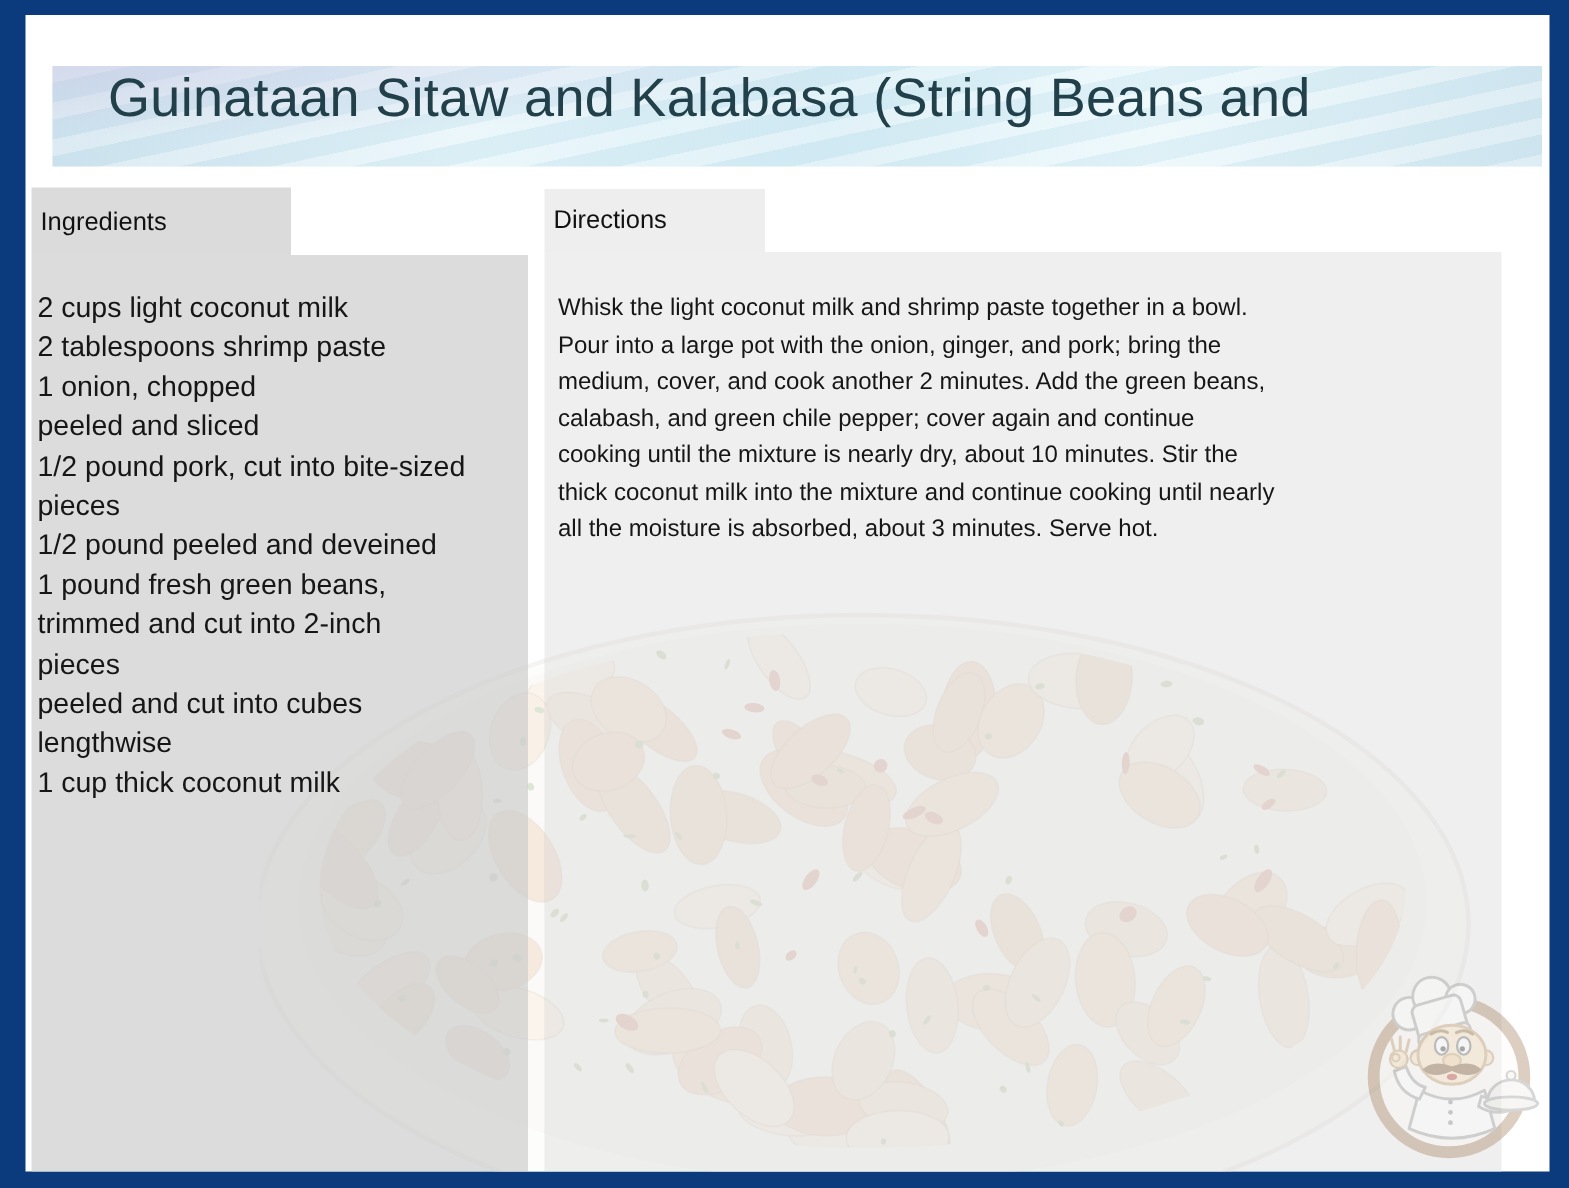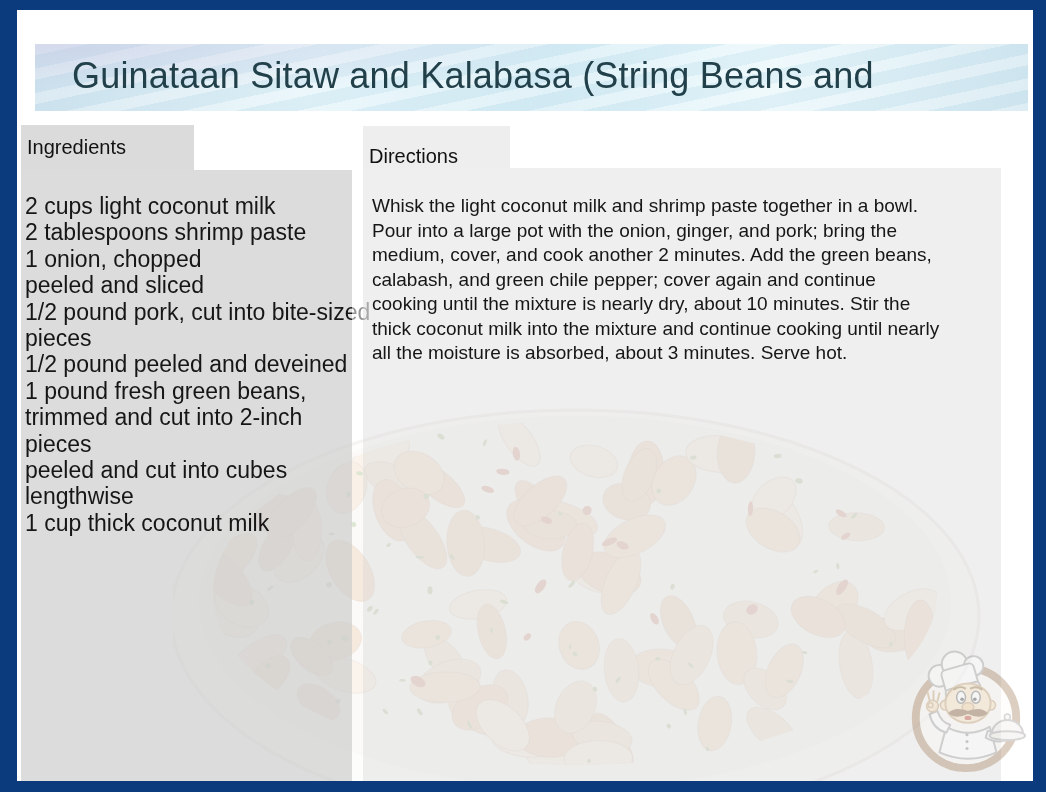--- a/index.html
+++ b/index.html
@@ -22,62 +22,62 @@
   }
   .photo svg{display:block;width:100%;height:100%;}
   
   .header-band{
     position:absolute;left:35px;top:44px;width:993px;height:67px;
     z-index:2;
     background:
       radial-gradient(130% 170% at 0% 0%, rgba(203,198,228,.45), rgba(203,198,228,0) 42%),
       repeating-linear-gradient(168deg, rgba(255,255,255,.25) 0 11px, rgba(183,216,232,.20) 11px 24px),
       linear-gradient(100deg,#cfe3ee 0%,#e4f4f9 28%,#d6edf5 52%,#e9f7fb 74%,#d2e7f0 100%);
-    display:flex;align-items:center;
+    display:flex;align-items:flex-start;
   }
   .header-band h1{
     margin:0;padding:0 10px 3px 37px;
     font-size:36px;font-weight:400;letter-spacing:.2px;
     color:#21404a;white-space:nowrap;
   }
   
   .ing-head{
     position:absolute;left:21px;top:125px;width:173px;height:45px;z-index:2;
     background:rgba(214,214,214,.88);
     display:flex;align-items:center;
   }
   .dir-head{
     position:absolute;left:363px;top:126px;width:147px;height:42px;z-index:2;
     background:rgba(232,232,232,.74);
-    display:flex;align-items:flex-end;
+    display:flex;align-items:center;
   }
   .ing-head h2,.dir-head h2{
     margin:0;padding-left:6px;
-    font-size:20px;font-weight:400;color:#111;
+    font-size:17px;font-weight:400;color:#111;
   }
   
   .ing-body{
     position:absolute;left:21px;top:170px;width:331px;height:611px;z-index:2;
     background:rgba(214,214,214,.85);
     padding:23px 2px 0 4px;
   }
   .dir-body{
     position:absolute;left:363px;top:168px;width:638px;height:613px;z-index:2;
     background:rgba(232,232,232,.70);
     padding:26px 6px 0 9px;
   }
   .gap-strip{
     position:absolute;left:352px;top:170px;width:11px;height:611px;z-index:2;
     background:rgba(255,255,255,.55);
   }
   .ing-line{
-    font-size:23px;line-height:26.4px;color:#161616;white-space:nowrap;
+    font-size:19px;line-height:26.4px;color:#161616;white-space:nowrap;
   }
   .dir-line{
-    font-size:19px;line-height:24.5px;color:#161616;white-space:nowrap;
+    font-size:16px;line-height:24.5px;color:#161616;white-space:nowrap;
   }
   
   .chef{
     position:absolute;left:901px;top:649px;width:130px;height:130px;
     z-index:3;opacity:.38;
   }
   .chef svg{display:block;width:100%;height:100%;}
 </style>
 </head>
 <body>

